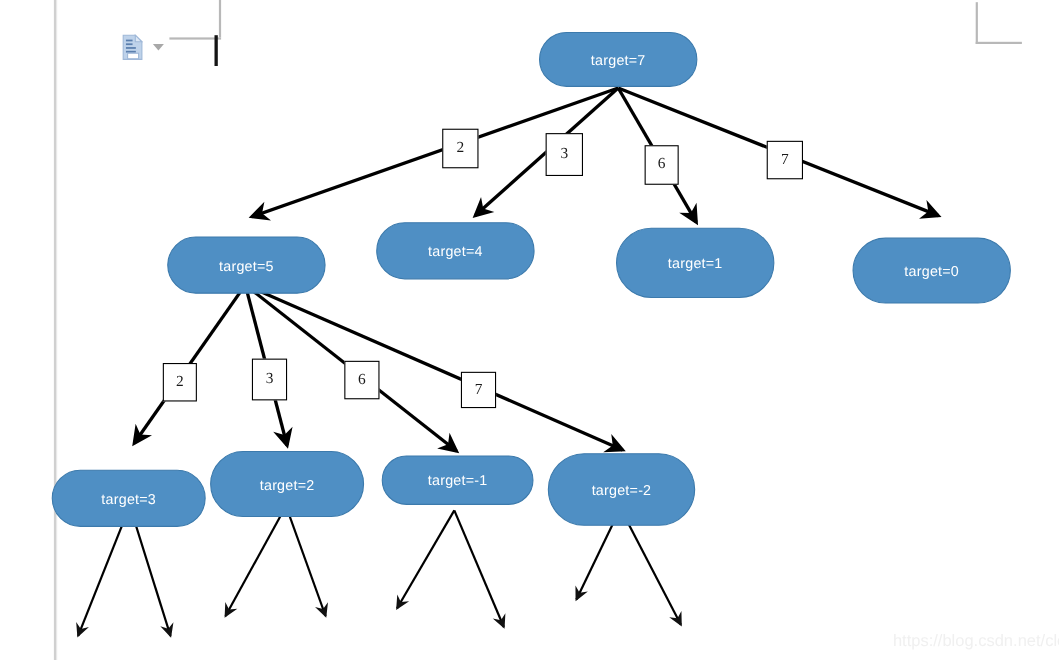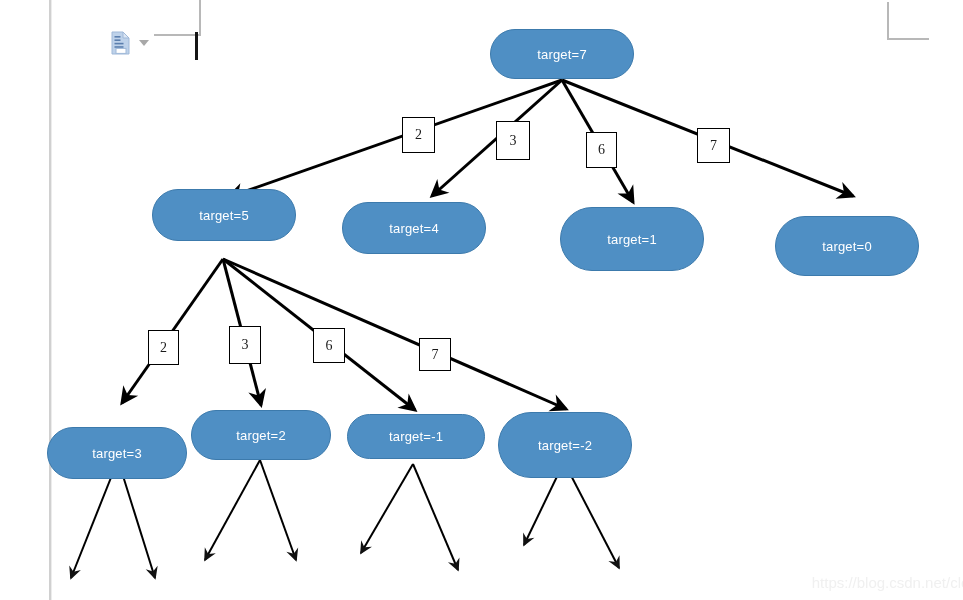--- a/index.html
+++ b/index.html
@@ -188,36 +188,36 @@
         <line x1="369" y1="464" x2="414" y2="570" stroke="#000000" stroke-width="2" marker-end="url(#arrowThin)"></line>
         <line x1="520" y1="462" x2="480" y2="545" stroke="#000000" stroke-width="2" marker-end="url(#arrowThin)"></line>
         <line x1="520" y1="462" x2="575" y2="568" stroke="#000000" stroke-width="2" marker-end="url(#arrowThin)"></line>
       </g>
   </svg>
 
   <div id="nodes-layer">
       <div class="node" style="left: 446px; top: 29px; width: 144px; height: 50px;">
         <span>target=7</span>
       </div>
-      <div class="node" style="left: 108px; top: 189px; width: 144px; height: 52px; text-align: center;">
+      <div class="node" style="left: 108px; top: 215px; width: 144px; height: 52px; text-align: center;">
         <span>target=5</span>
       </div>
       <div class="node" style="left: 298px; top: 202px; width: 144px; height: 52px;">
         <span>target=4</span>
       </div>
       <div class="node" style="left: 516px; top: 207px; width: 144px; height: 64px;">
         <span>target=1</span>
       </div>
       <div class="node" style="left: 731px; top: 216px; width: 144px; height: 60px;">
         <span>target=0</span>
       </div>
       <div class="node" style="left: 3px; top: 427px; width: 140px; height: 52px;">
         <span>target=3</span>
       </div>
-      <div class="node" style="left: 147px; top: 410px; width: 140px; height: 50px;">
+      <div class="node" style="left: 147px; top: 410px; width: 140px; height: 60px;">
         <span>target=2</span>
       </div>
       <div class="node" style="left: 303px; top: 414px; width: 138px; height: 45px;">
         <span>target=-1</span>
       </div>
       <div class="node" style="left: 454px; top: 412px; width: 134px; height: 66px;">
         <span>target=-2</span>
       </div>
     </div>
   <div id="labels-layer">

